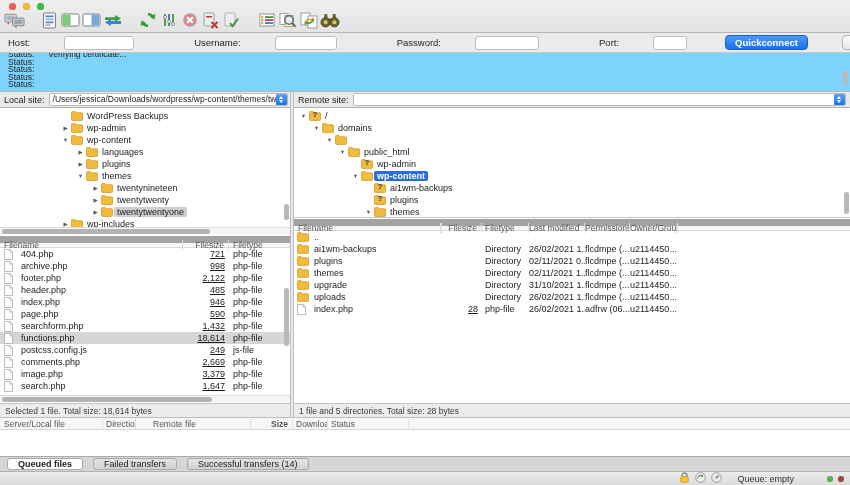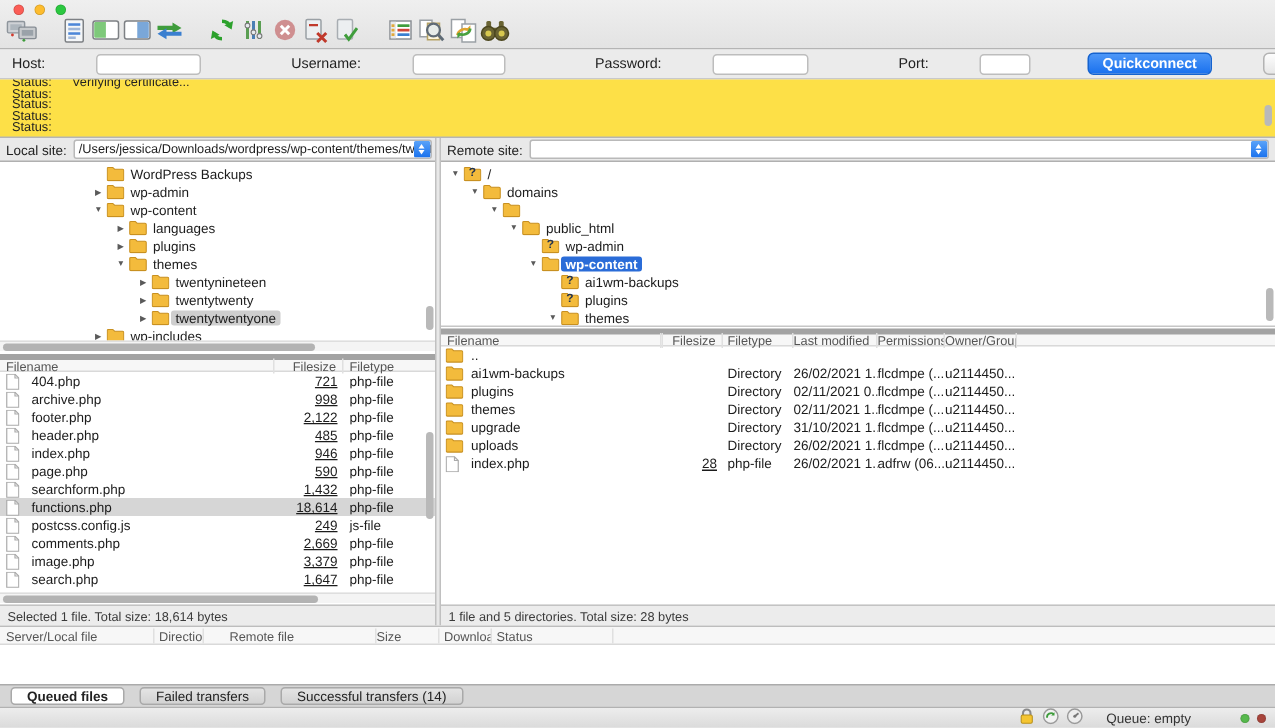--- a/index.html
+++ b/index.html
@@ -21,21 +21,21 @@
   .qcinput{height:12px;border:1px solid #bdbdbd;border-radius:3px;background:#fff;font-size:9px;
            padding:0 3px;font-family:"Liberation Sans",sans-serif;box-sizing:content-box;}
   #qc-host{width:62px;} #qc-user{width:54px;} #qc-pass{width:56px;} #qc-port{width:26px;}
   .qcgap{width:14px;}
   #qc-button{height:15px;margin-left:8px;padding:0 9px;border:1px solid #1563cf;border-radius:4px;
              background:linear-gradient(#4d97f8,#1a71ee);color:#fff;font-size:9.5px;font-weight:bold;
              font-family:"Liberation Sans",sans-serif;line-height:13px;}
   #qc-drop{height:15px;width:16px;margin-left:4px;border:1px solid #b3b3b3;border-radius:4px;
            background:linear-gradient(#fdfdfd,#e7e7e7);font-size:6px;color:#444;line-height:13px;}
   
-  #log{position:absolute;left:0;top:53px;width:850px;height:39px;background:#fde047;
+  #log{position:absolute;left:0;top:53px;width:850px;height:39px;background:#7dd3fc;
        border-bottom:1px solid #b5b5b5;box-sizing:border-box;overflow:hidden;font-size:8.5px;}
   #log .lines{margin-top:-2px;padding-left:8px;}
   .logline{display:flex;height:7.6px;line-height:7.6px;}
   .loglabel{width:40px;color:#222;}
   .logtext{color:#222;}
   .vthumb{position:absolute;width:5px;border-radius:3px;background:#b9b9b9;}
   
   #siterow{position:absolute;left:0;top:92px;width:850px;height:16px;background:#e9e9e9;
            border-bottom:1px solid #b0b0b0;box-sizing:border-box;font-size:9px;}
   .sitehalf{position:absolute;top:0;height:15px;display:flex;align-items:center;}
@@ -66,21 +66,21 @@
   .trow .lbl{padding:0 3px;border-radius:2px;}
   .trow.selected-gray .lbl{background:#cecece;}
   .trow.selected-blue .lbl{background:#2a6cd8;color:#fff;font-weight:bold;}
   #ltree .trow{padding-left:calc(30px + var(--i,0)*15px);}
   #rtree .trow{padding-left:calc(4px + var(--i,0)*13px);}
   #ltree .rows{padding-top:2px;} #rtree .rows{padding-top:2px;}
   .hscroll{position:absolute;left:0;width:100%;height:7px;background:#f4f4f4;border-top:1px solid #dedede;box-sizing:border-box;}
   .hthumb{position:absolute;left:2px;top:1px;height:4.5px;border-radius:3px;background:#b3b3b3;}
   
   .listhead{position:absolute;left:0;display:flex;align-items:center;height:12px;width:100%;
-            background:#f7f7f7;border-top:4px solid #a3a3a3;border-bottom:1px solid #d9d9d9;
+            background:#f7f7f7;border-top:7px solid #a3a3a3;border-bottom:1px solid #d9d9d9;
             box-sizing:border-box;font-size:8.5px;color:#555;}
   .listhead span{display:block;overflow:hidden;white-space:nowrap;box-sizing:border-box;height:10px;line-height:10px;border-right:1px solid #e0e0e0;}
   .frow{display:flex;align-items:center;height:12px;font-size:9px;white-space:nowrap;}
   .frow.selected-gray{background:#d6d6d6;}
   .fcell{display:flex;align-items:center;overflow:hidden;white-space:nowrap;box-sizing:border-box;}
   .r{justify-content:flex-end;text-decoration:underline;}
   
   .l-name{flex:0 0 183px;padding-left:4px;gap:4px;}
   .l-size{flex:0 0 46px;padding-right:4px;}
   .l-type{flex:1 1 auto;padding-left:4px;}
@@ -98,21 +98,21 @@
   .panestatus{position:absolute;left:0;top:295px;width:100%;height:14px;background:#ececec;
               border-top:1px solid #c3c3c3;box-sizing:border-box;font-size:8.5px;color:#3a3a3a;
               display:flex;align-items:center;padding-left:5px;}
   
   #queuehdr{position:absolute;left:0;top:417px;width:850px;height:13px;display:flex;align-items:center;
             background:#f7f7f7;border-top:1px solid #bdbdbd;border-bottom:1px solid #d9d9d9;
             box-sizing:border-box;font-size:8.5px;color:#555;}
   #queuehdr span{display:block;height:10px;line-height:10px;overflow:hidden;white-space:nowrap;
                  border-right:1px solid #e0e0e0;box-sizing:border-box;}
   .q1{flex:0 0 103px;padding-left:4px;} .q2{flex:0 0 33px;padding-left:3px;} .q3{flex:0 0 101px;padding-left:3px;margin-left:14px;}
-  .q4{flex:0 0 42px;padding-right:4px;} .q5{flex:0 0 35px;padding-left:3px;}
+  .q4{flex:0 0 42px;text-align:right;padding-right:4px;font-weight:bold;} .q5{flex:0 0 35px;padding-left:3px;}
   .q6{flex:0 0 81px;padding-left:3px;} .qf{flex:1 1 auto;}
   #queuebody{position:absolute;left:0;top:430px;width:850px;height:26px;background:#fff;}
   
   #tabs{position:absolute;left:0;top:456px;width:850px;height:15px;background:#d6d6d6;
         border-top:1px solid #ababab;box-sizing:border-box;display:flex;align-items:center;padding-left:7px;gap:10px;}
   .tab{height:12px;padding:0 10px;font-size:9px;line-height:11px;border:1px solid #a9a9a9;border-radius:3px;
        background:linear-gradient(#e4e4e4,#d2d2d2);color:#222;font-family:"Liberation Sans",sans-serif;}
   .tab.active{background:#fff;font-weight:bold;}
   
   #statusbar{position:absolute;left:0;top:471px;width:850px;height:14px;

